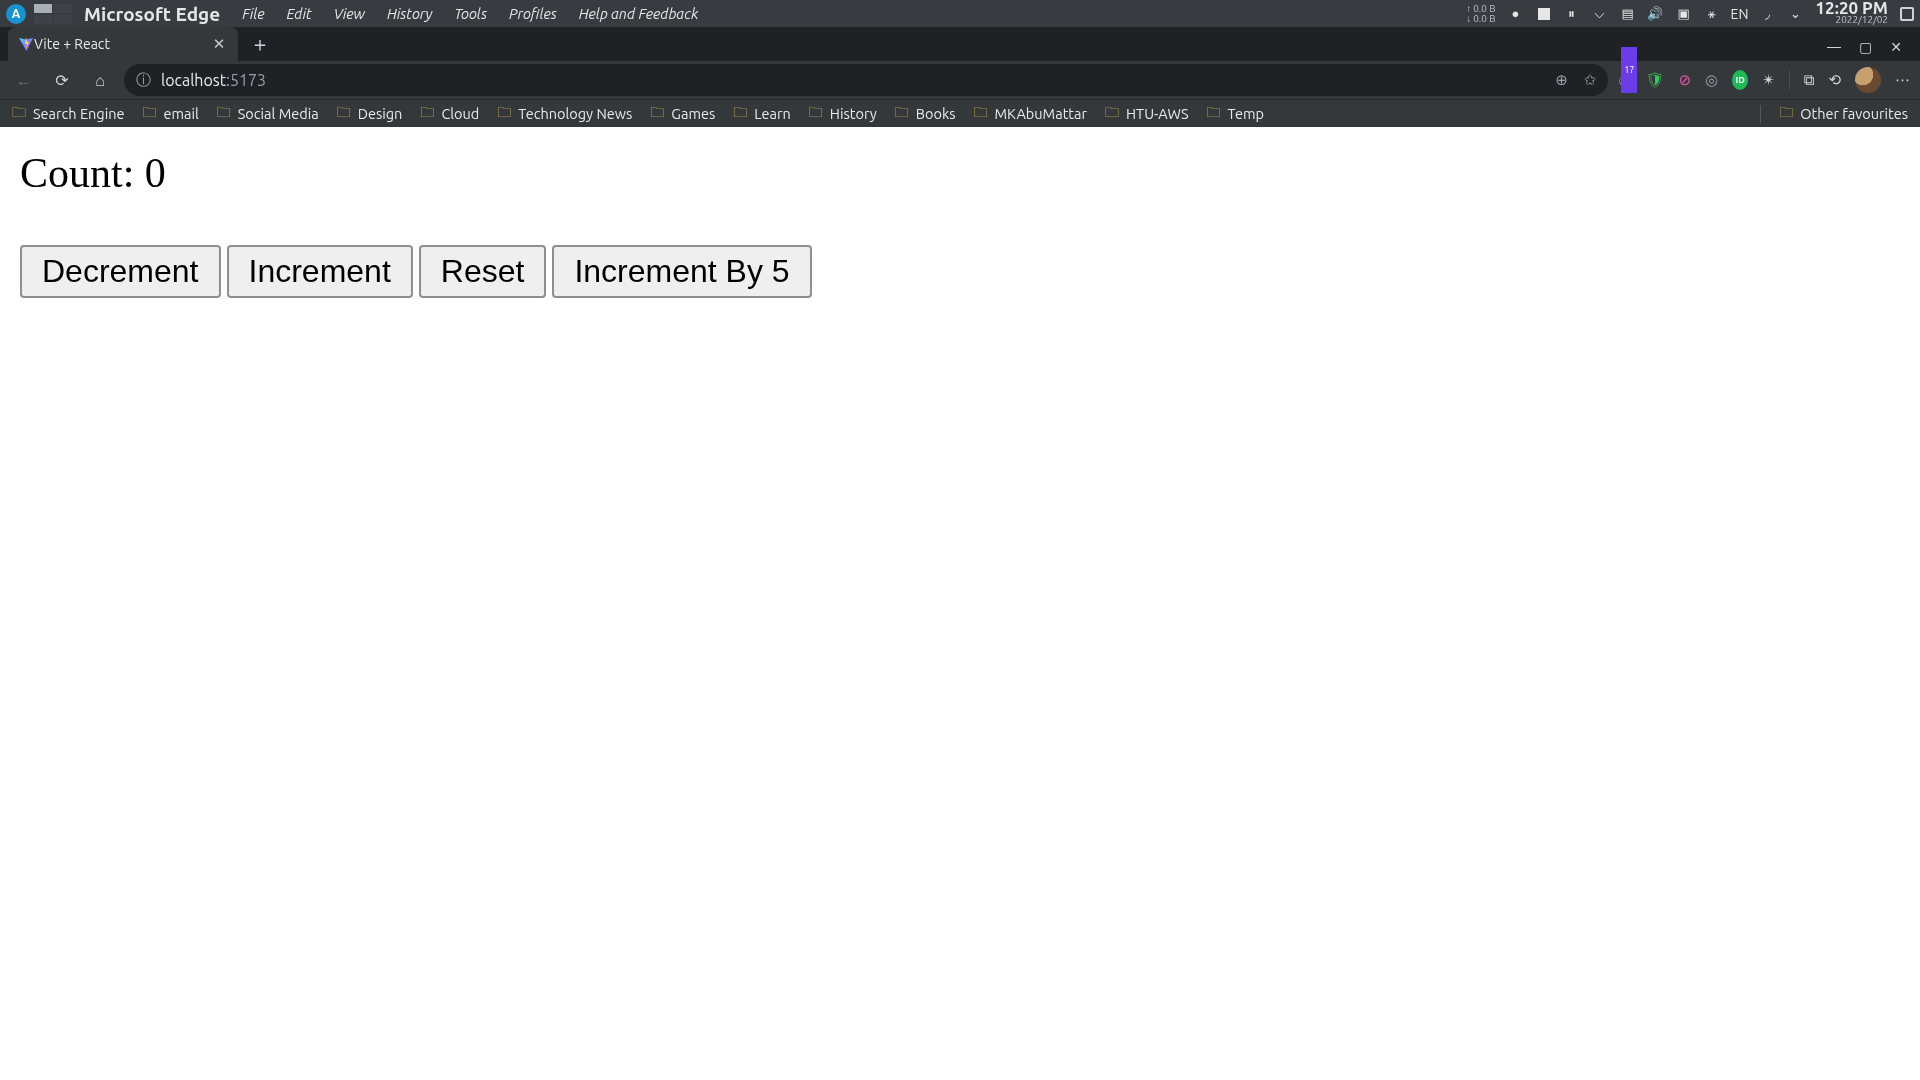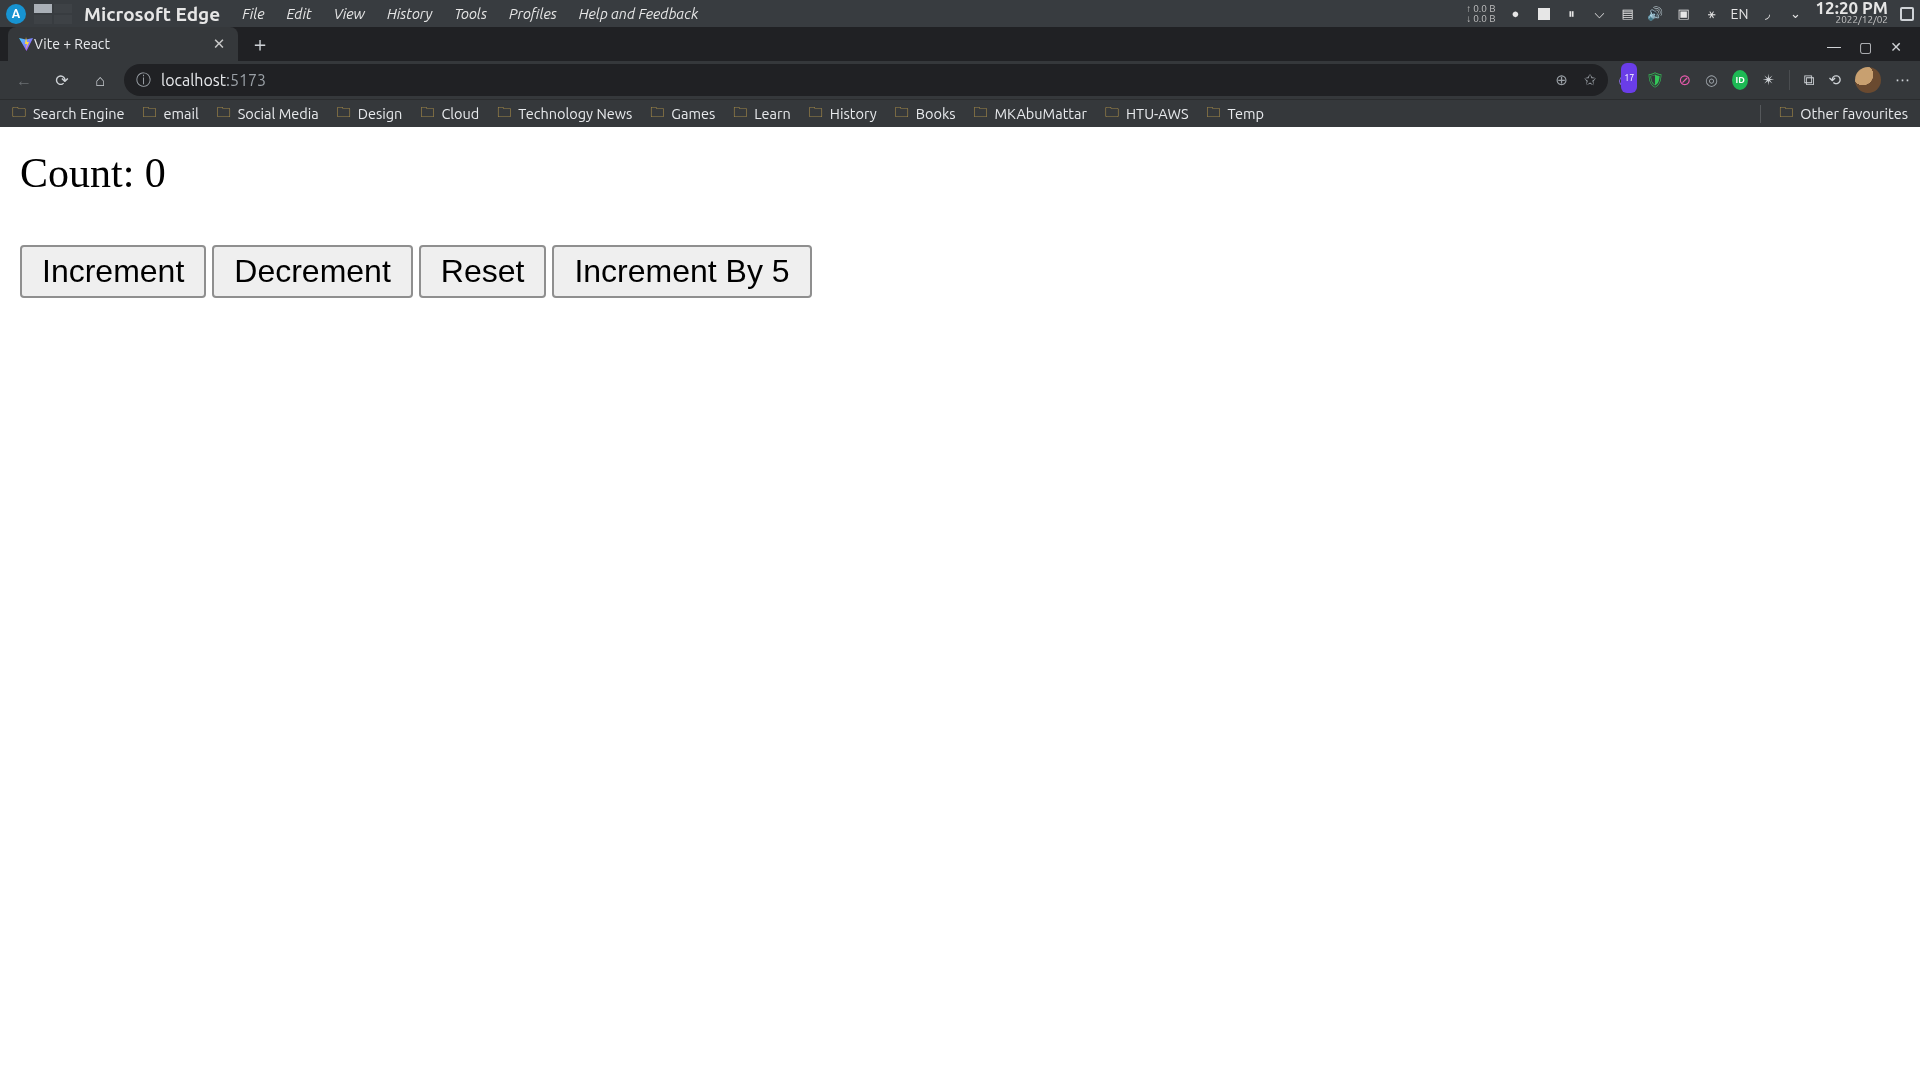--- a/index.html
+++ b/index.html
@@ -73,21 +73,21 @@
     flex:1; height:32px; background:#202124; border-radius:16px;
     display:flex; align-items:center; padding:0 12px; gap:10px; color:#e8eaed;
     font-size:16px;
   }
   .omnibox .site-info { color:#9aa0a6; font-size:15px; }
   .omnibox .url-host { color:#e8eaed; }
   .omnibox .url-port { color:#9aa0a6; }
   .omnibox .right-icons { margin-left:auto; display:flex; gap:16px; color:#9aa0a6; align-items:center; font-size:15px;}
   .ext-icons { display:flex; align-items:center; gap:14px; color:#cfd3d7; font-size:15px; }
   .ext-icons .badge-wrap { position:relative; }
-  .ext-icons .badge { position:absolute; bottom:-4px; right:-6px; background:#6a3de8; color:#fff; font-size:9px; padding:10px 3px; border-radius:6px; }
+  .ext-icons .badge { position:absolute; bottom:-4px; right:-6px; background:#6a3de8; color:#fff; font-size:9px; padding:18px 3px; border-radius:0; }
   .ext-icons .green { color:#34c759; }
   .ext-icons .pink { color:#e85aad; }
   .ext-icons .greenfill { width:16px;height:20px;border-radius:50%;background:#1db954;color:#fff;font-size:9px;display:flex;align-items:center;justify-content:center;font-weight:700;}
   .ext-icons .sep { width:1px;height:20px;background:#4a4d50; }
   .ext-icons .avatar { width:26px;height:26px;border-radius:50%; background: radial-gradient(circle at 30% 30%, #c8a070 0 40%, #6a4a30 41% 100%); }
 
   
   .bookmarks-bar { height: 30px; background:#35383b; display:flex; align-items:center; padding:0 12px; gap:18px; font-size:14.5px; color:#e8eaed; border-top:1px solid #2a2c2e;}
   .bm { display:flex; align-items:center; gap:7px; white-space:nowrap; }
   .bm .folder-icon { color:#f5c451; font-size:14px; }
@@ -270,18 +270,18 @@
         <span>Other favourites</span>
       </span>
   </div>
 </div>
 
 <div class="page">
   <h1 class="count-line">
     <span>Count: </span><span>0</span>
   </h1>
   <div class="btn-row">
+    <button>Decrement</button>
     <button>Increment</button>
-    <button>Decrement</button>
     <button>Reset</button>
     <button>Increment By 5</button>
   </div>
 </div>
 
 </body></html>

